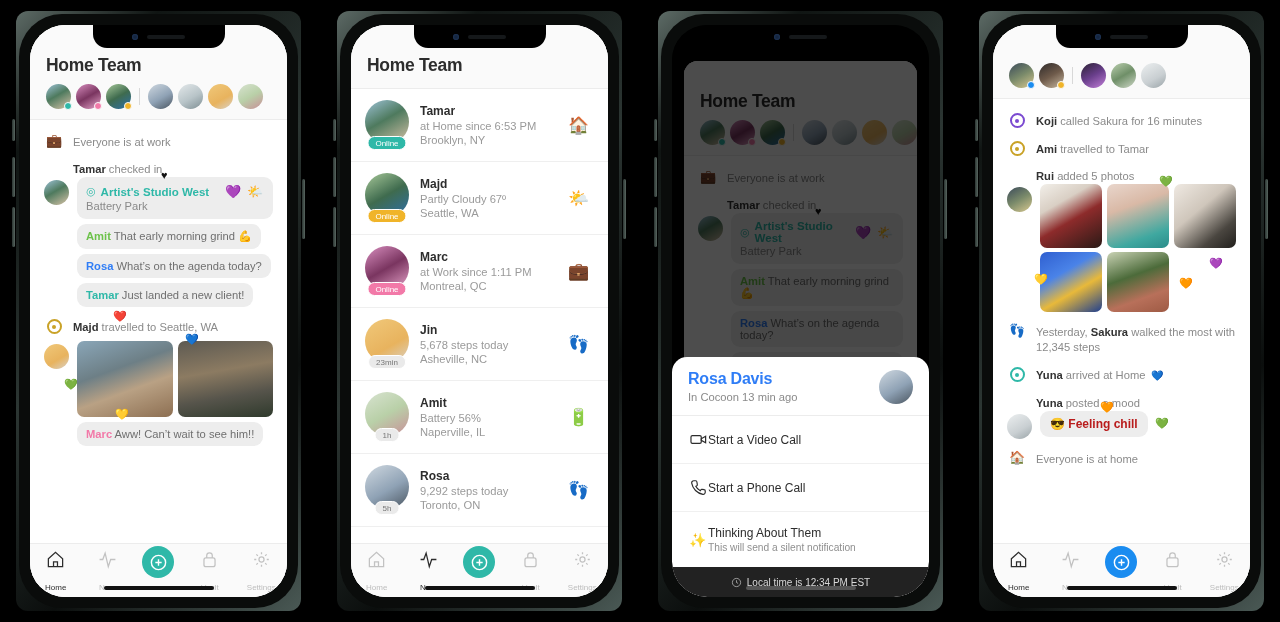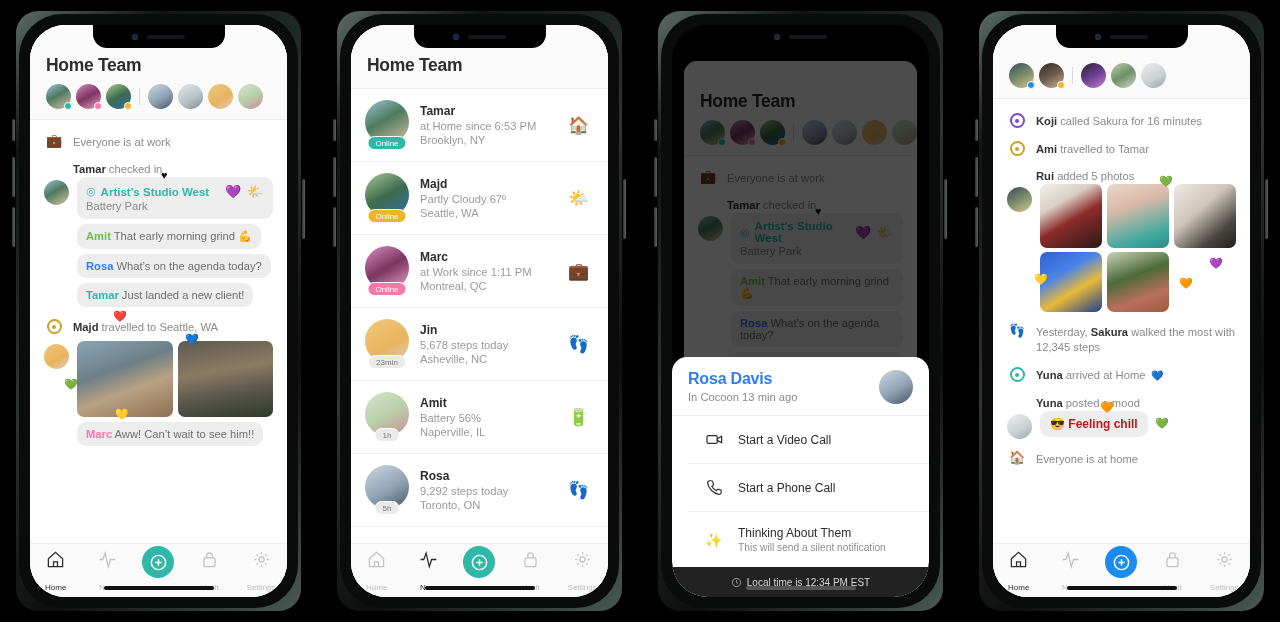--- a/index.html
+++ b/index.html
@@ -8,21 +8,21 @@
     background: #000;
     font-family: "Liberation Sans", sans-serif;
     overflow: hidden;
   }
   .stage { position: relative; width: 1280px; height: 622px; background: #000; display: flex; align-items: center; justify-content: center; gap: 36px; }
 
   
   .phone { position: relative; width: 285px; height: 600px; flex: 0 0 auto; }
   .phone-frame {
     position: absolute; inset: 0;
-    border-radius: 22px;
+    border-radius: 12px;
     background: linear-gradient(135deg,#5d6b66 0%,#101513 16%,#2c3633 45%,#0b0e0d 72%,#4a5955 100%);
     padding: 15px;
     box-shadow: 0 0 0 1px #000;
   }
   .phone-bezel {
     position: absolute; inset: 3px;
     border-radius: 43px;
     background: #0a0c0b;
     padding: 8px;
   }
@@ -162,21 +162,21 @@
   .sheet {
     position: absolute; left: 0; right: 0; bottom: 0;
     background: #fff;
     border-top-left-radius: 15px; border-top-right-radius: 15px;
     z-index: 20; overflow: hidden;
   }
   .sheet-head { padding: 13px 16px 11px 16px; display: flex; align-items: flex-start; border-bottom: 1px solid #ececec; }
   .sheet-name { font-size: 16px; font-weight: bold; color: #2f7df6; letter-spacing: -0.2px; }
   .sheet-sub { font-size: 11.2px; color: #8a8a8a; margin-top: 3px; }
   .sheet-av { width: 34px; height: 34px; border-radius: 50%; margin-left: auto; background-size: cover; background-position: center; }
-  .sheet-item { display: flex; align-items: center; gap: 14px; padding: 14px 16px; border-bottom: 1px solid #f0f0f0; margin-left: 16px; }
+  .sheet-item { display: flex; align-items: center; padding: 14px 16px; border-bottom: 1px solid #f0f0f0; }
   .sheet-ico { width: 20px; flex: 0 0 20px; display: flex; align-items: center; justify-content: center; }
   .sheet-ico svg { width: 19px; height: 19px; stroke: #2d2d2d; fill: none; stroke-width: 1.5; }
   .sheet-label { font-size: 12px; color: #2d2d2d; }
   .sheet-note { font-size: 10.2px; color: #8f8f8f; margin-top: 2px; }
   .sheet-footer {
     background: #222; color: #d8d8d8; font-size: 10px;
     display: flex; align-items: center; justify-content: center; gap: 5px;
     height: 30px;
   }
   .sheet-footer svg { width: 11px; height: 11px; stroke: #d8d8d8; fill: none; stroke-width: 1.4; }

